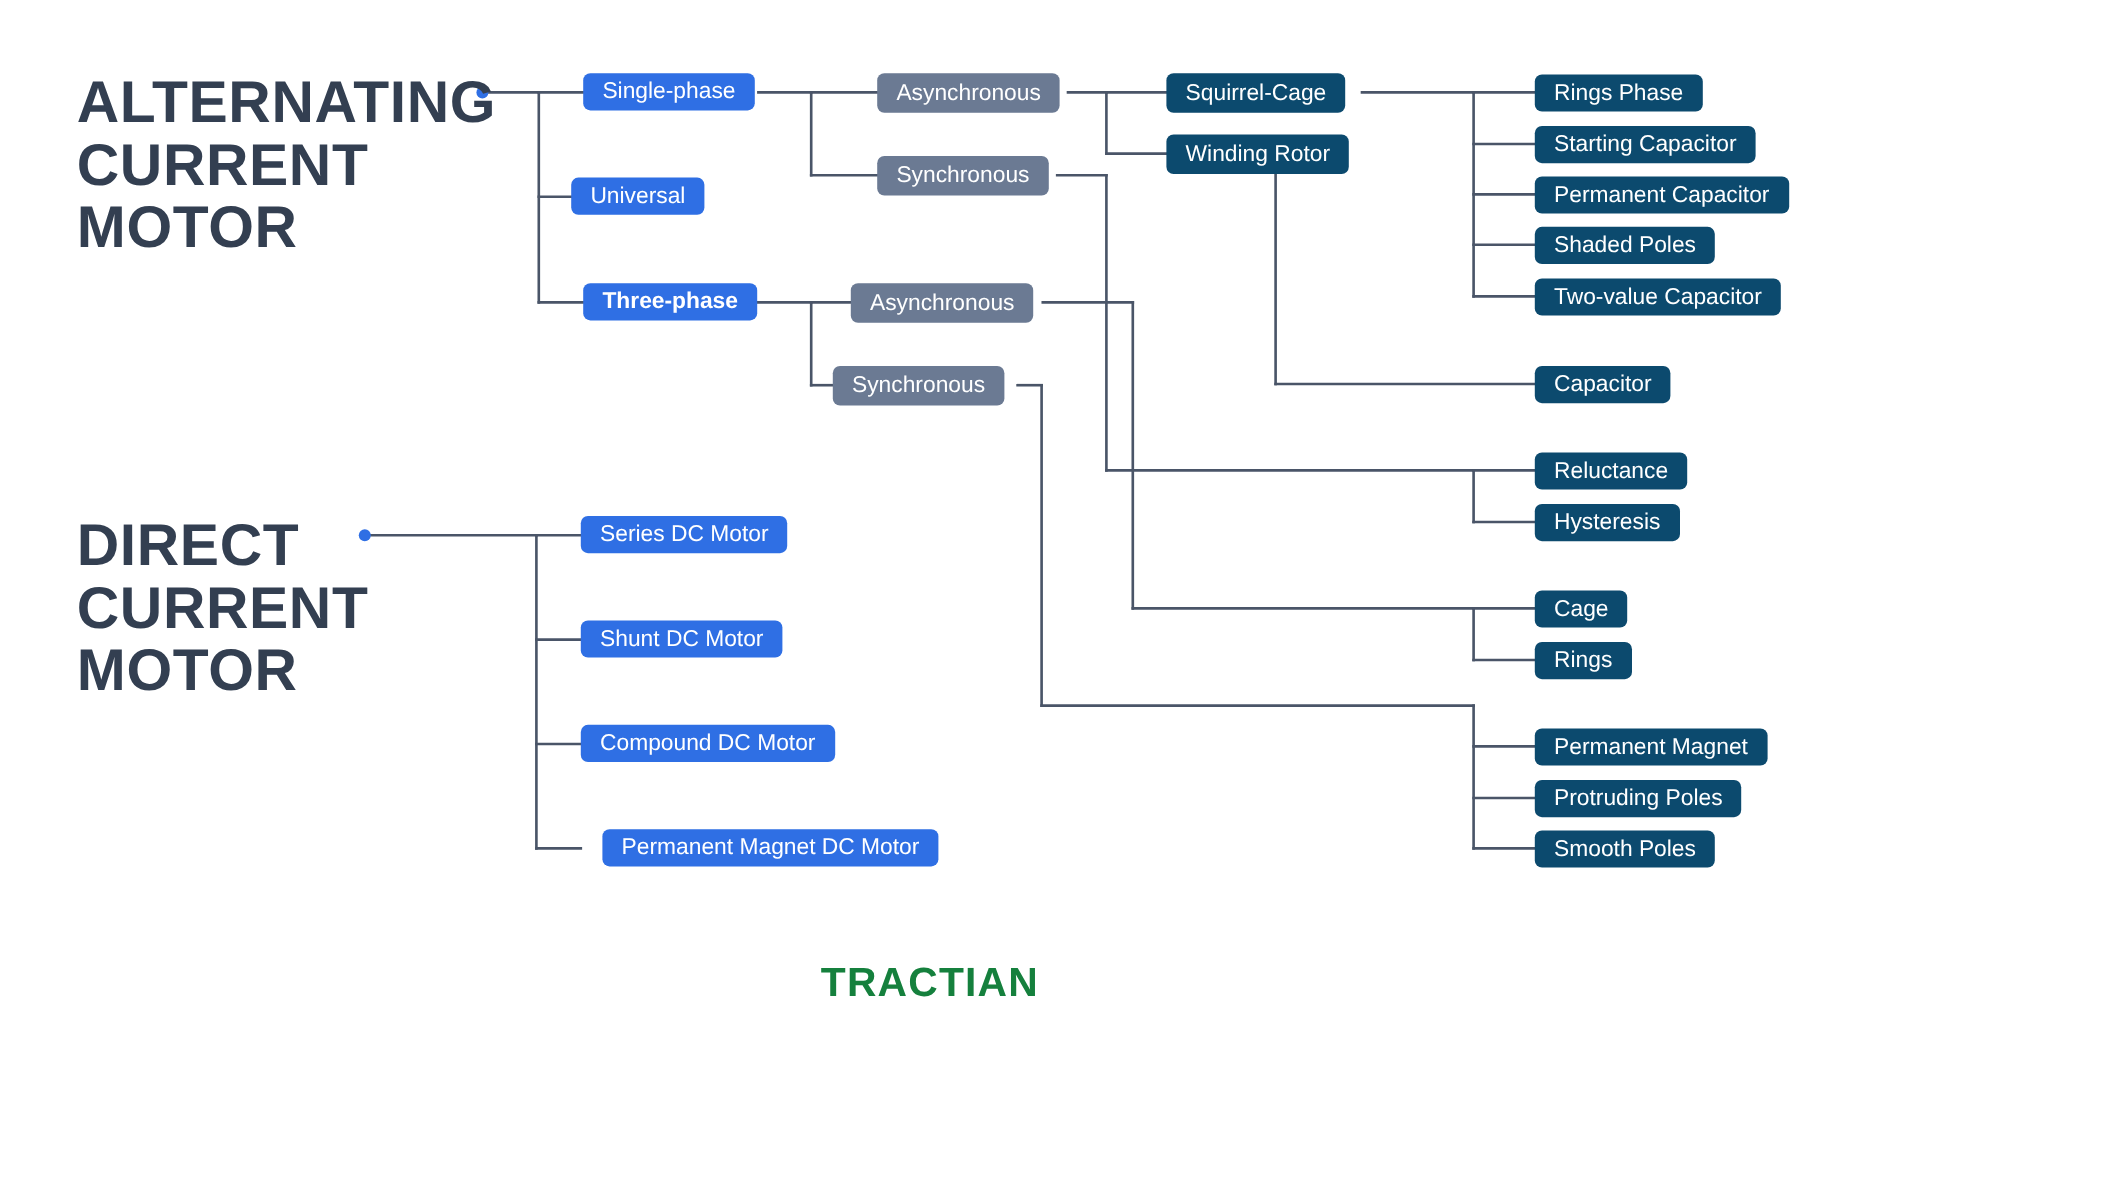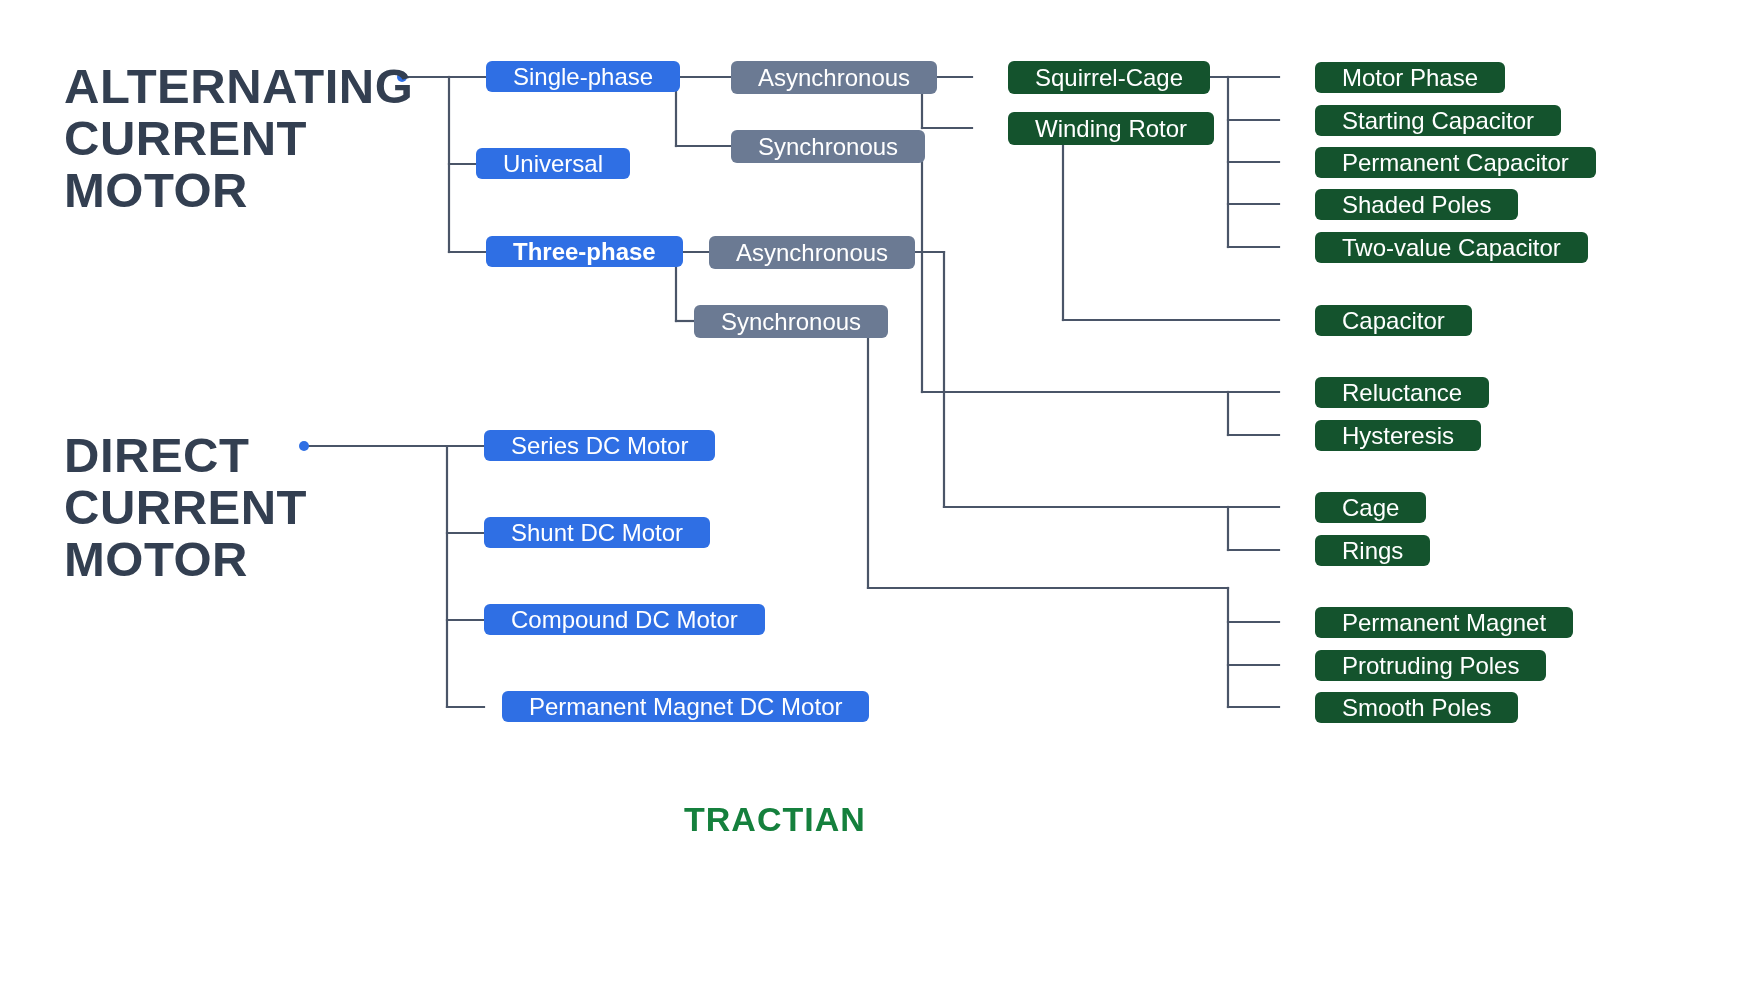--- a/index.html
+++ b/index.html
@@ -33,31 +33,31 @@
     letter-spacing: 0.5px;
     color: #333f51;
     text-transform: uppercase;
     white-space: pre-line;
   }
   .node {
     position: absolute;
     display: inline-flex;
     align-items: center;
     height: 31px;
-    padding: 0 27px;
+    padding: 0 16px;
     border-radius: 6px;
     color: #ffffff;
-    font-size: 24px;
+    font-size: 19px;
     line-height: 31px;
     white-space: nowrap;
     box-sizing: border-box;
   }
   .node.blue  { background: #2f6fe4; }
   .node.gray  { background: #6b7a93; }
-  .node.dark  { background: #14532d; margin-left: 36px; }
+  .node.dark  { background: #0c4a6e; }
 
   .node.tall { height: 33px; line-height: 33px; }
 
   .logo {
     position: absolute;
     font-weight: bold;
     font-size: 34px;
     letter-spacing: 1px;
     color: #15803d;
   }
@@ -154,21 +154,21 @@
   <div class="node gray tall" style="left:731px; top:130px;">Synchronous</div>
 
   <div class="node gray tall" style="left:709px; top:236px;">Asynchronous</div>
 
   <div class="node gray tall" style="left:694px; top:305px;">Synchronous</div>
 
   <div class="node dark tall" style="left:972px; top:61px;">Squirrel-Cage</div>
 
   <div class="node dark tall" style="left:972px; top:112px;">Winding Rotor</div>
 
-  <div class="node dark" style="left:1279px; top:62px;">Motor Phase</div>
+  <div class="node dark" style="left:1279px; top:62px;">Rings Phase</div>
 
   <div class="node dark" style="left:1279px; top:105px;">Starting Capacitor</div>
 
   <div class="node dark" style="left:1279px; top:147px;">Permanent Capacitor</div>
 
   <div class="node dark" style="left:1279px; top:189px;">Shaded Poles</div>
 
   <div class="node dark" style="left:1279px; top:232px;">Two-value Capacitor</div>
 
   <div class="node dark" style="left:1279px; top:305px;">Capacitor</div>

